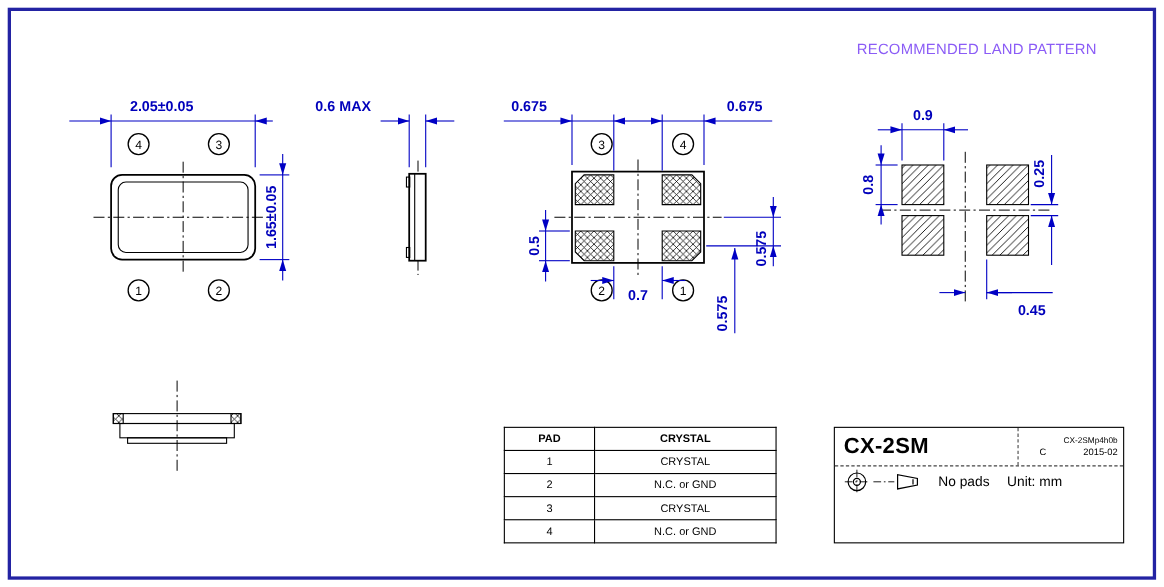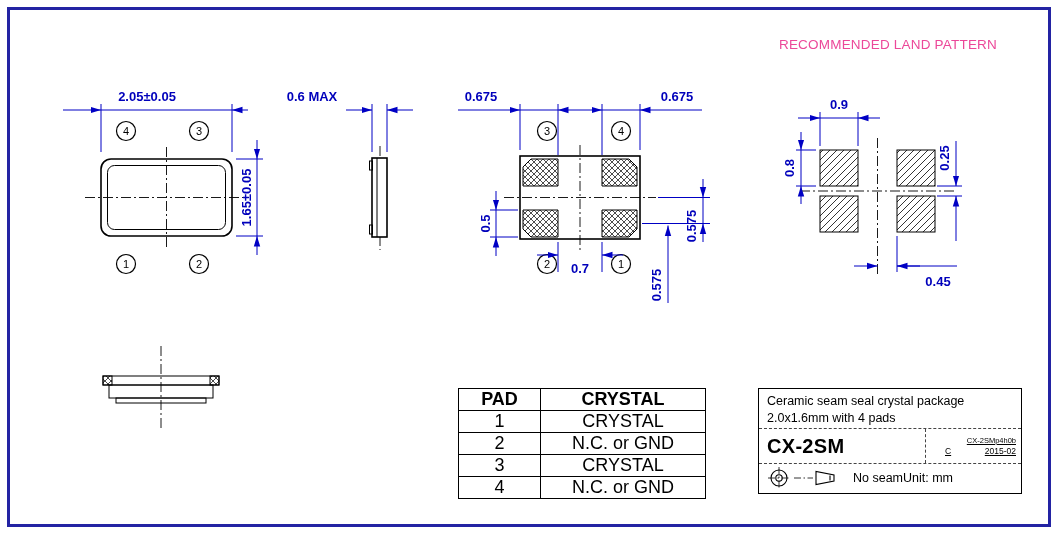--- a/index.html
+++ b/index.html
@@ -1,57 +1,57 @@
 <!DOCTYPE html>
 <html><head>
 <meta charset="utf-8">
 <style>
   * { margin:0; padding:0; box-sizing:border-box; }
   html,body { width:1058px; height:534px; background:#fff;
     font-family:"Liberation Sans", sans-serif; position:relative; overflow:hidden; }
   .frame { position:absolute; left:7px; top:7px; width:1044px; height:520px;
     border:3px solid #2323a3; background:#fff; }
   .lp-title { position:absolute; left:752px; top:37px; width:272px; text-align:center;
-    font-size:13.5px; letter-spacing:.2px; color:#ec4899; }
+    font-size:13.5px; letter-spacing:.2px; color:#8b5cf6; }
   svg.drawing { position:absolute; left:0; top:0; }
 
   
   .ol  { stroke:#000; stroke-width:1.6; fill:#fff; }
   .ol2 { stroke:#000; stroke-width:1;   fill:none; }
   .pad { stroke:#000; stroke-width:1; }
   .cl  { stroke:#000; stroke-width:.9; fill:none; stroke-dasharray:10,3,2,3; }
   .dl  { stroke:#0000c4; stroke-width:1; fill:none; }
   .dt  { fill:#0000bb; font-weight:bold; font-size:13px; font-family:"Liberation Sans",sans-serif; }
   .pn  { fill:#000; font-size:11px; text-anchor:middle; font-family:"Liberation Sans",sans-serif; }
   .pc  { stroke:#000; stroke-width:1.2; fill:#fff; }
 
   
   .pad-table { position:absolute; left:458px; top:388px; width:248px; }
   .pad-table table { width:100%; border-collapse:collapse; border:1.5px solid #000; }
   .pad-table th, .pad-table td { border:1px solid #000; height:21px; text-align:center;
-    font-size:18px; padding:0; }
+    font-size:10px; padding:0; }
   .pad-table th { font-weight:bold; }
   .pad-table td.c1 { width:82px; }
 
   
   .title-block { position:absolute; left:758px; top:388px; width:264px; height:106px;
     border:1.5px solid #000; background:#fff; font-size:12.5px; color:#000; }
   .tb-desc { height:40px; padding:4px 8px 0 8px; line-height:16.5px;
     border-bottom:1px dashed #444; }
   .tb-mid { height:35px; display:flex; border-bottom:1px dashed #444; }
   .tb-part { flex:1; display:flex; align-items:center; padding-left:8px;
     font-size:20px; font-weight:bold; letter-spacing:.3px; }
   .tb-docs { width:96px; border-left:1px dashed #444; display:flex; flex-direction:column;
-    justify-content:center; padding:2px 5px;text-decoration:underline; }
+    justify-content:center; padding:2px 5px; }
   .tb-doc { font-size:7.5px; text-align:right; line-height:10px; }
   .tb-revdate { font-size:8.5px; display:flex; justify-content:space-between;
     padding-left:14px; line-height:11px; }
   .tb-bottom { height:27px; display:flex; align-items:center; padding-left:8px; }
   .tb-scale { margin-left:10px; }
-  .tb-unit { }
+  .tb-unit { margin-left:16px; }
   .ps  { stroke:#000; stroke-width:1.1; fill:none; }
   .psc { stroke:#000; stroke-width:.8; fill:none; stroke-dasharray:7,2.5,1.5,2.5; }
 </style>
 </head>
 <body>
 
 <div class="frame"></div>
 
 <div class="lp-title">RECOMMENDED LAND PATTERN</div>
 
@@ -270,40 +270,36 @@
       </tr>
       <tr>
         <td class="c1">4</td>
         <td>N.C. or GND</td>
       </tr>
     </tbody>
   </table>
 </div>
 
 <div class="title-block">
-  <div class="tb-desc">
-    <div>Ceramic seam seal crystal package</div>
-    <div>2.0x1.6mm with 4 pads</div>
-  </div>
   <div class="tb-mid">
     <div class="tb-part">CX-2SM</div>
     <div class="tb-docs">
       <div class="tb-doc">CX-2SMp4h0b</div>
       <div class="tb-revdate">
         <span>C</span>
         <span>2015-02</span>
       </div>
     </div>
   </div>
   <div class="tb-bottom">
     <svg class="proj-symbol" width="76" height="24" viewBox="0 0 76 24">
       <circle class="ps" cx="12" cy="12" r="8"></circle>
       <circle class="ps" cx="12" cy="12" r="3.2"></circle>
       <line class="psc" x1="1" y1="12" x2="23" y2="12"></line>
       <line class="psc" x1="12" y1="1" x2="12" y2="23"></line>
       <line class="psc" x1="27" y1="12" x2="46" y2="12"></line>
       <polygon class="ps" points="49,5.5 49,18.5 67,15 67,9"></polygon>
       <line class="ps" x1="63" y1="9.6" x2="63" y2="14.4"></line>
     </svg>
-    <span class="tb-scale">No seam</span>
+    <span class="tb-scale">No pads</span>
     <span class="tb-unit">Unit: mm</span>
   </div>
 </div>
 
 </body></html>

